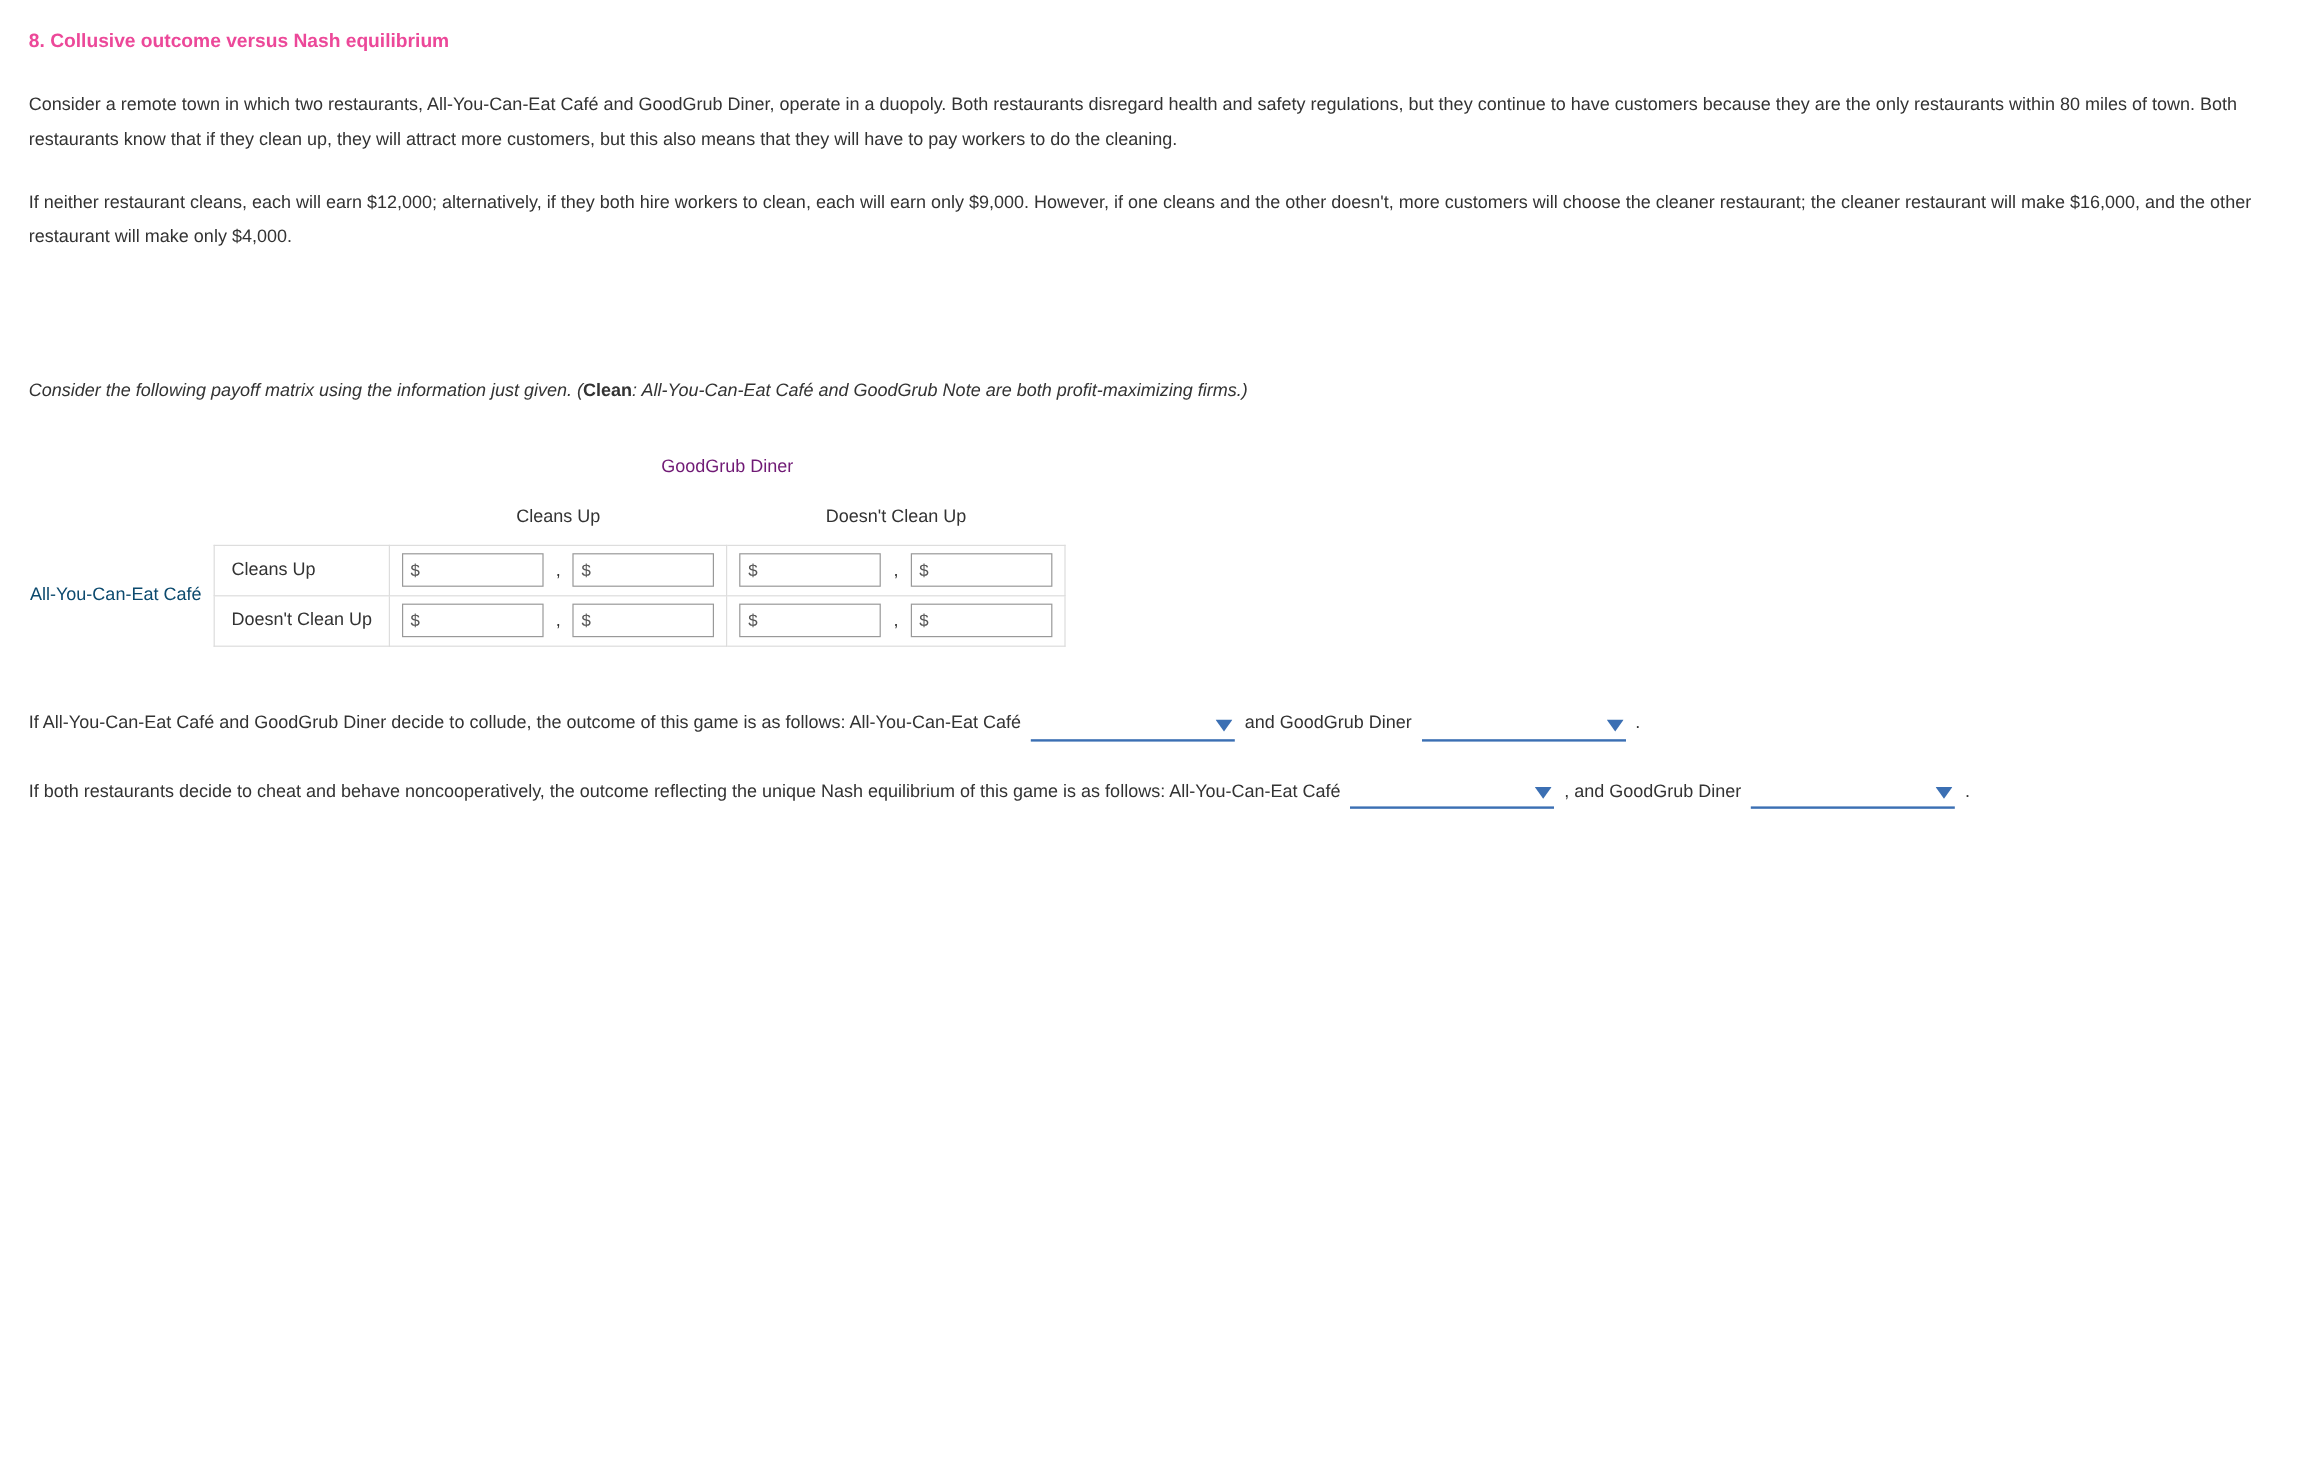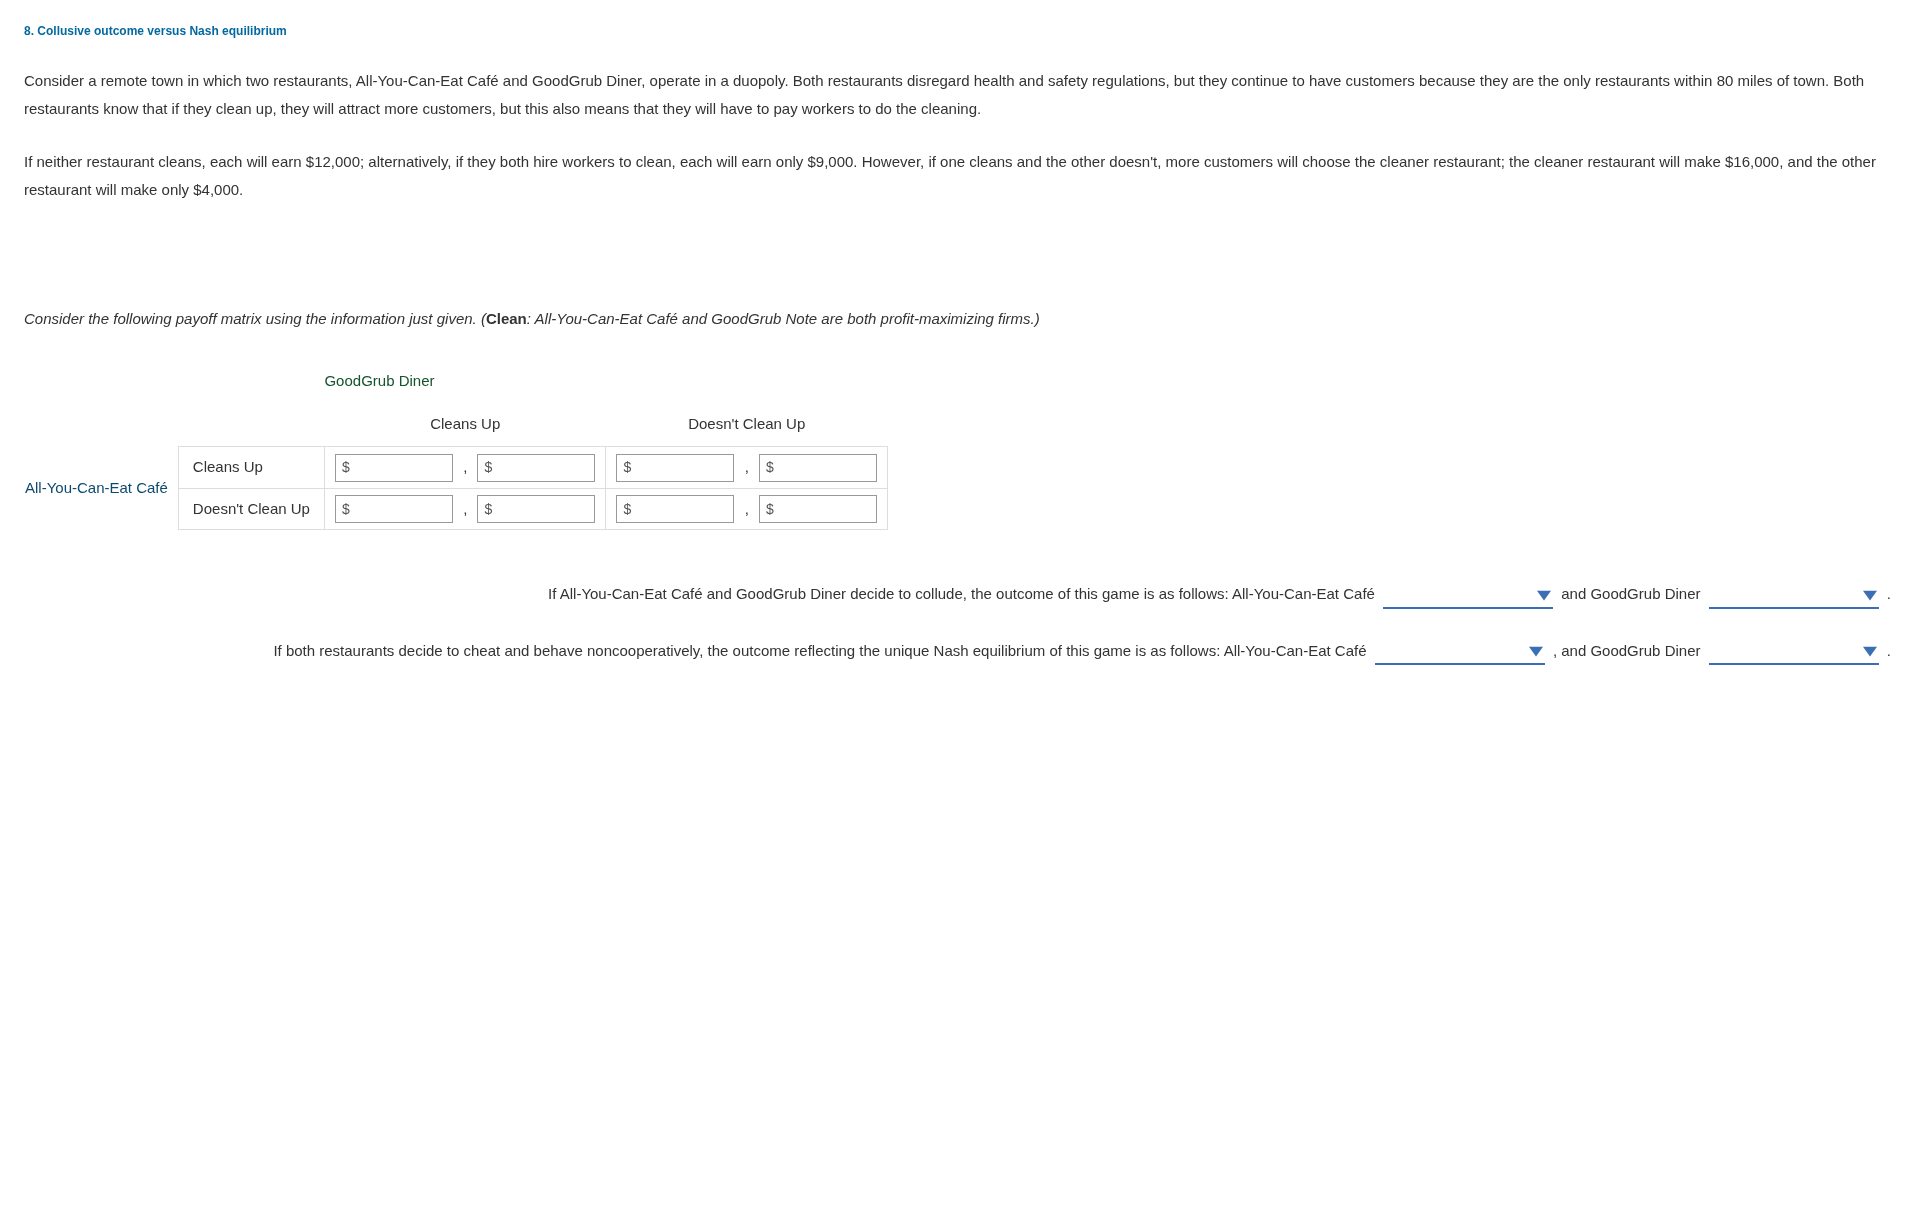--- a/index.html
+++ b/index.html
@@ -5,35 +5,36 @@
   body {
     font-family: Verdana, Geneva, sans-serif;
     font-size: 15px;
     color: #333;
     margin: 0;
     padding: 20px 24px;
     line-height: 1.9;
     background: #fff;
   }
   .heading {
-    color: #0369a1;
+    color: #ec4899;
     font-weight: bold;
-    font-size: 12px;
+    font-size: 16px;
     margin-bottom: 24px;
   }
   .para { margin-bottom: 24px; }
   .instruction { font-style: italic; margin-top: 100px; margin-bottom: 28px; }
   .instruction .note-label { font-weight: bold; font-style: normal; }
 
   .matrix-wrap { margin-bottom: 50px; }
   table.payoff { border-collapse: collapse; }
   table.payoff td, table.payoff th { font-weight: normal; }
   .gg-header {
-    color: #14532d;
+    color: #701a75;
     font-weight: bold;
+    text-align: center;
     padding: 6px 0;
   }
   .ayce-label {
     color: #0c4a6e;
     font-weight: bold;
     text-align: left;
     padding-right: 10px;
     white-space: nowrap;
   }
   .col-head {
@@ -67,21 +68,21 @@
     font-size:14px;
     border-right:0;
   }
   .dollar-box input{
     border:0;outline:0;width:88px;height:100%;
     font-family:inherit;font-size:14px;padding:0 4px;
     background:transparent;
   }
   .comma { margin: 0 6px; }
 
-  .fill-para { margin-top: 10px; margin-bottom: 28px; text-align: right; }
+  .fill-para { margin-top: 10px; margin-bottom: 28px; }
   .inline-dd {
     display:inline-block;
     border:0;
     border-bottom: 2px solid #3b6fb3;
     min-width: 170px;
     height: 22px;
     vertical-align: bottom;
     position:relative;
     margin: 0 4px;
     cursor:pointer;

